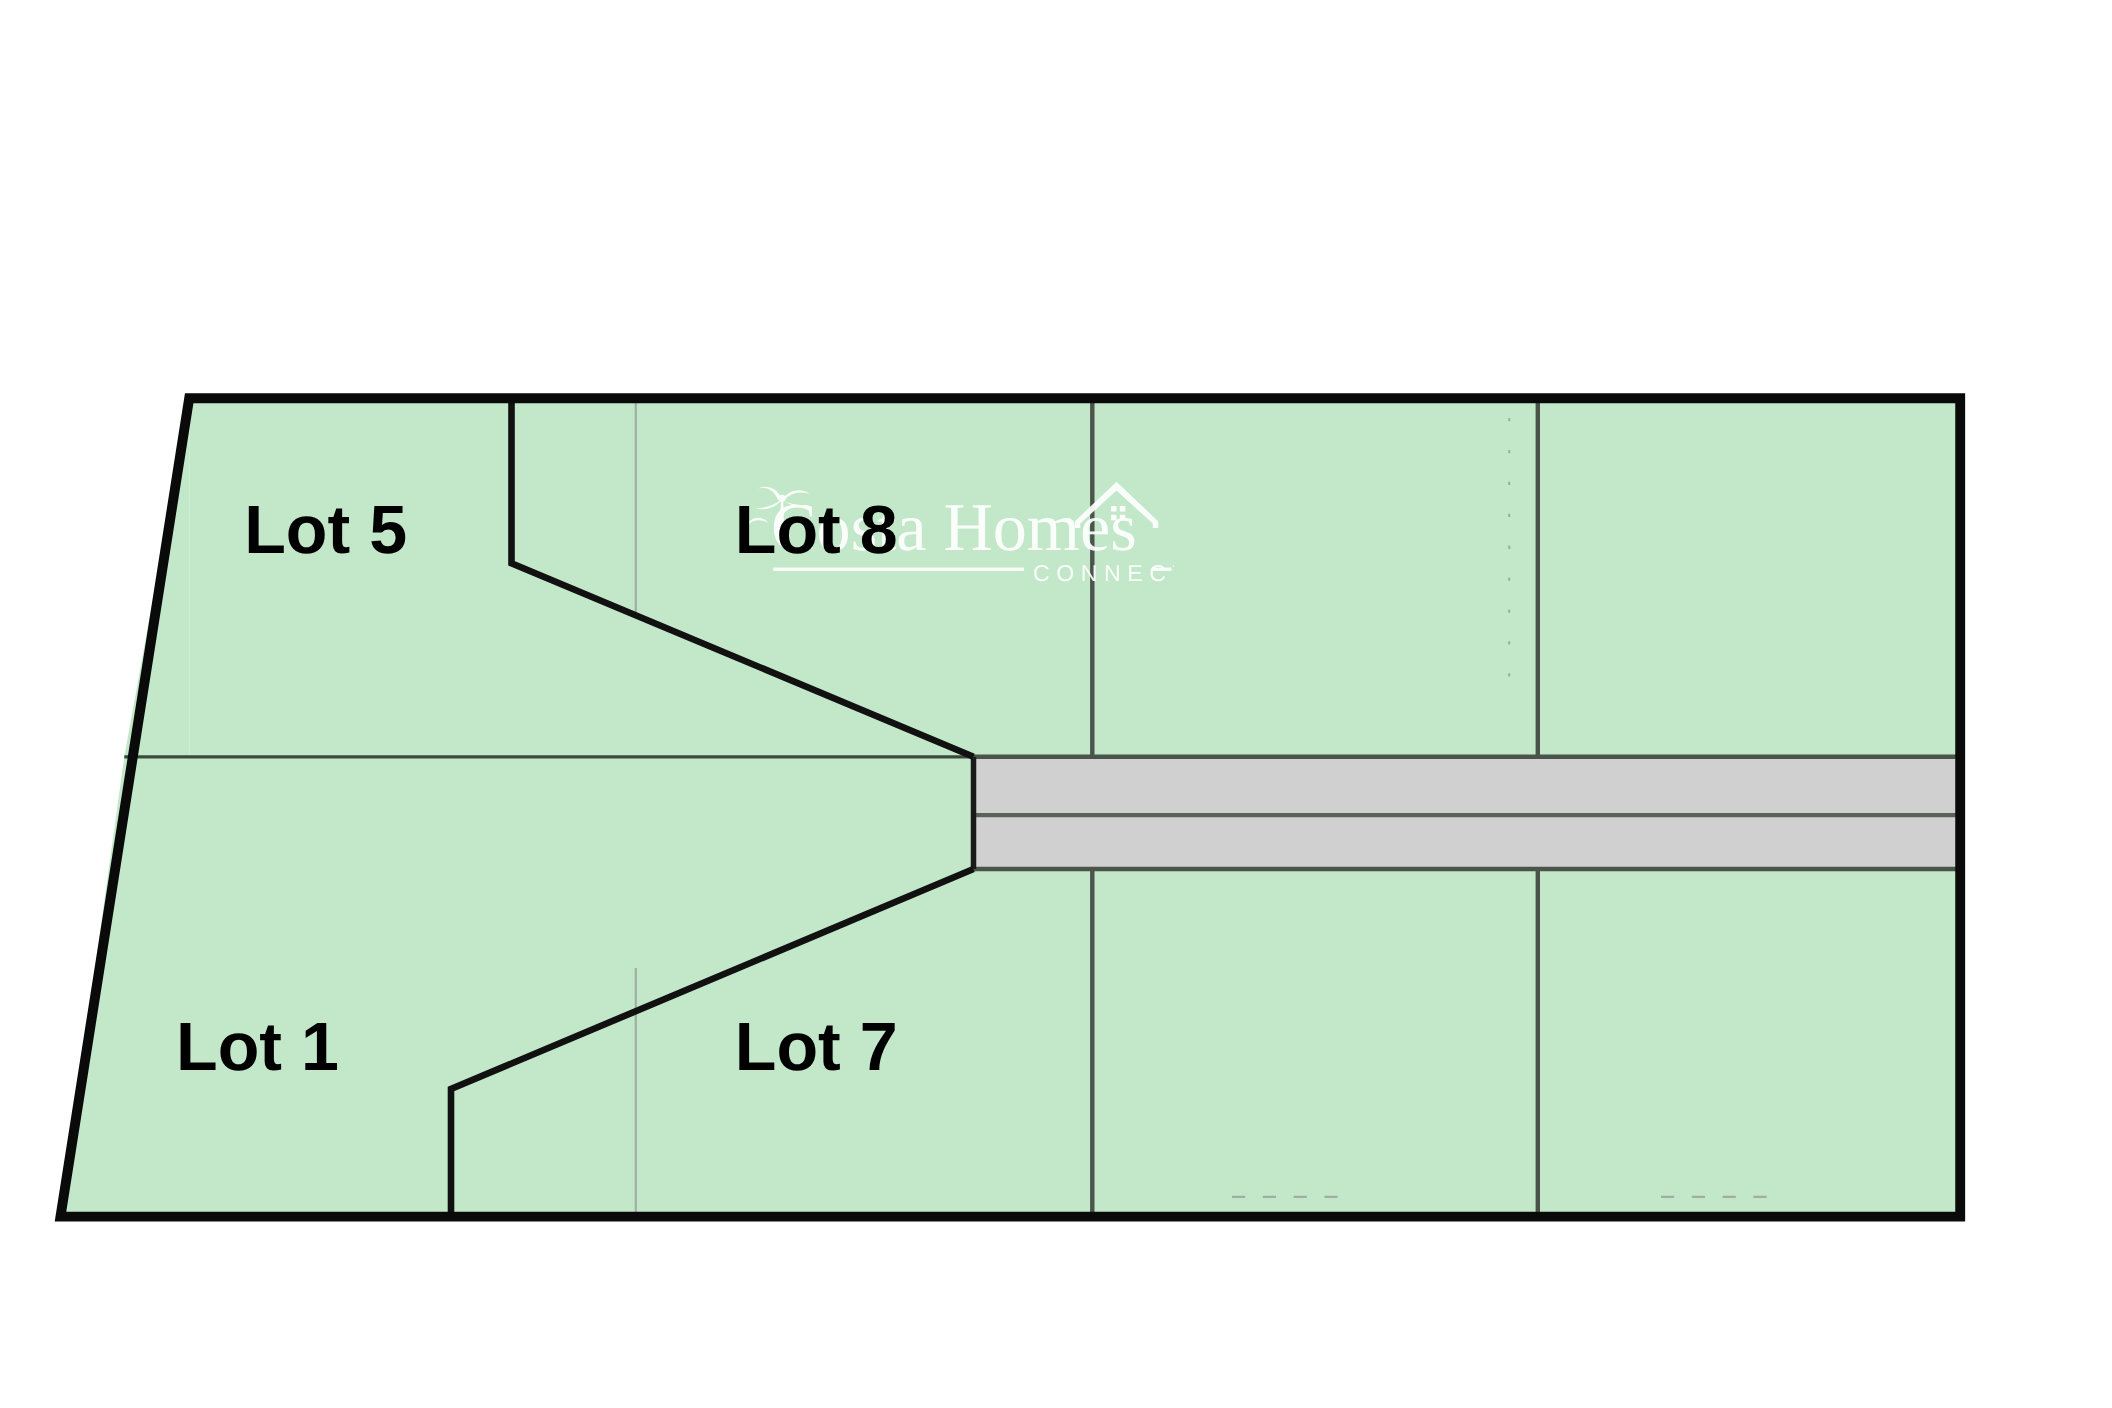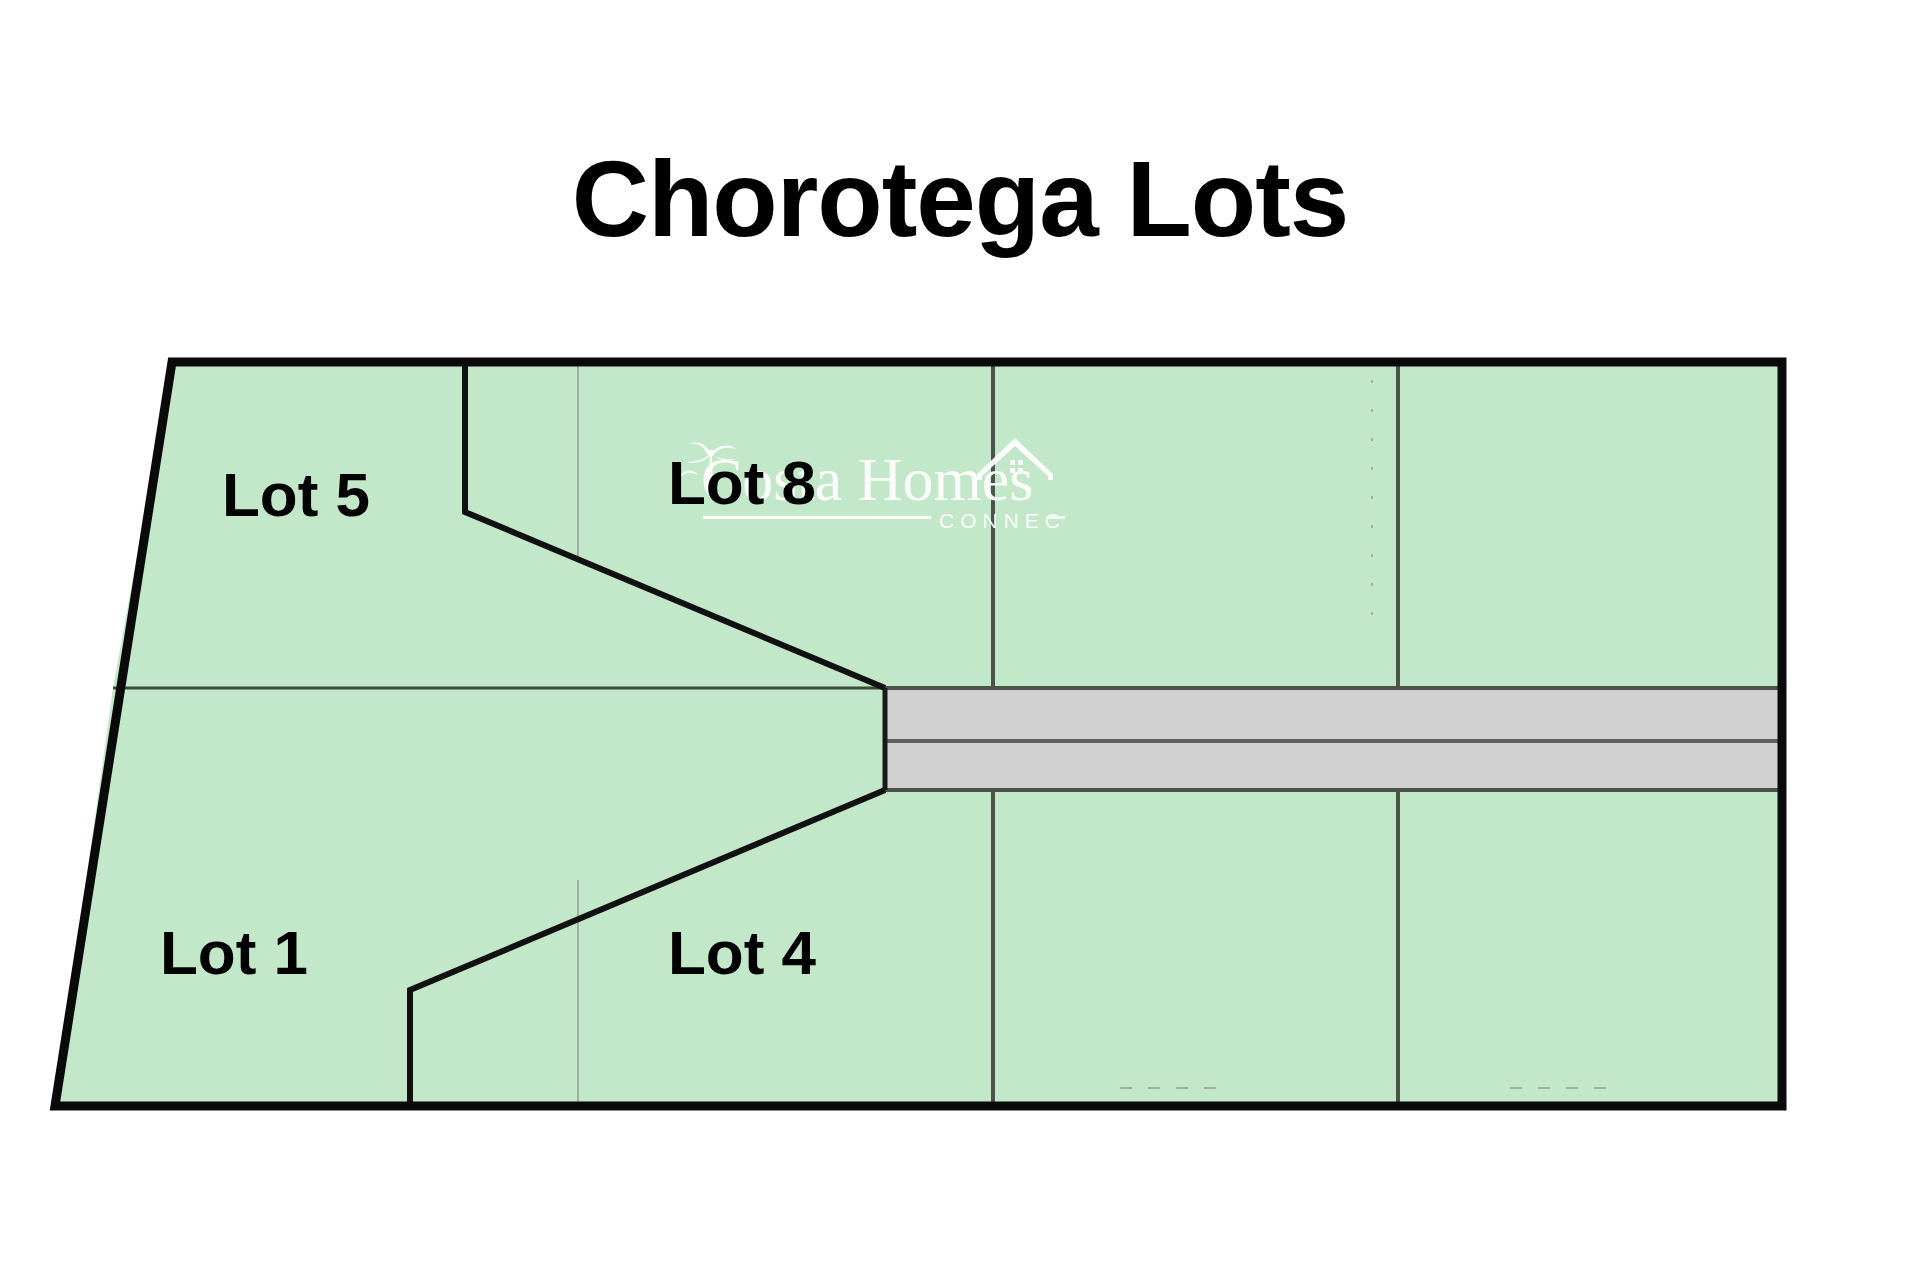--- a/index.html
+++ b/index.html
@@ -42,41 +42,40 @@
   }
   .lot-label {
     position: absolute;
     font-family: "Liberation Sans", sans-serif;
     font-weight: bold;
     font-size: 62px;
     color: #000000;
     white-space: nowrap;
     line-height: 1;
   }
-  #lot5-label { left: 222px; top: 464px; }
+  #lot5-label { left: 222px; top: 452px; }
   #lot4-label { left: 668px; top: 452px; }
   #lot6-label { left: 160px; top: 922px; }
   #lot7-label { left: 668px; top: 922px; }
 
   #watermark {
     position: absolute;
     left: 677px;
     top: 424px;
     width: 390px;
     height: 128px;
     pointer-events: none;
   }
   #watermark svg { display: block; width: 390px; height: 128px; }
 </style>
 </head>
 <body>
 
 <div id="page">
 
-  <div id="map-title">Chorotega Lots</div>
 
   <svg id="plat-svg" viewBox="0 0 1920 1280" xmlns="http://www.w3.org/2000/svg">
 
     <g>
 
       <path d="M 172,362 L 1782,362 L 1782,688 L 885,688 L 172,688 Z" fill="#c2e8c9" stroke="none"></path>
 
       <path d="M 172,362 L 172,688 L 113,688 Z" fill="#c2e8c9" stroke="none"></path>
 
       <path d="M 113,688 L 885,688 L 1782,688 L 1782,1106 L 55,1106 Z" fill="#c2e8c9" stroke="none"></path>
@@ -145,15 +144,15 @@
         <rect x="26" y="92" width="228" height="3"></rect>
         <rect x="370" y="92" width="18" height="3"></rect>
         <text x="262" y="104" font-family="Liberation Sans, sans-serif" font-size="21" letter-spacing="6" fill="#ffffff">CONNECT</text>
       </g>
     </svg>
   </div>
 
   <div class="lot-label" id="lot5-label">Lot 5</div>
   <div class="lot-label" id="lot4-label">Lot 8</div>
   <div class="lot-label" id="lot6-label">Lot 1</div>
-  <div class="lot-label" id="lot7-label">Lot 4</div>
+  <div class="lot-label" id="lot7-label">Lot 7</div>
 
 </div>
 
 </body></html>

